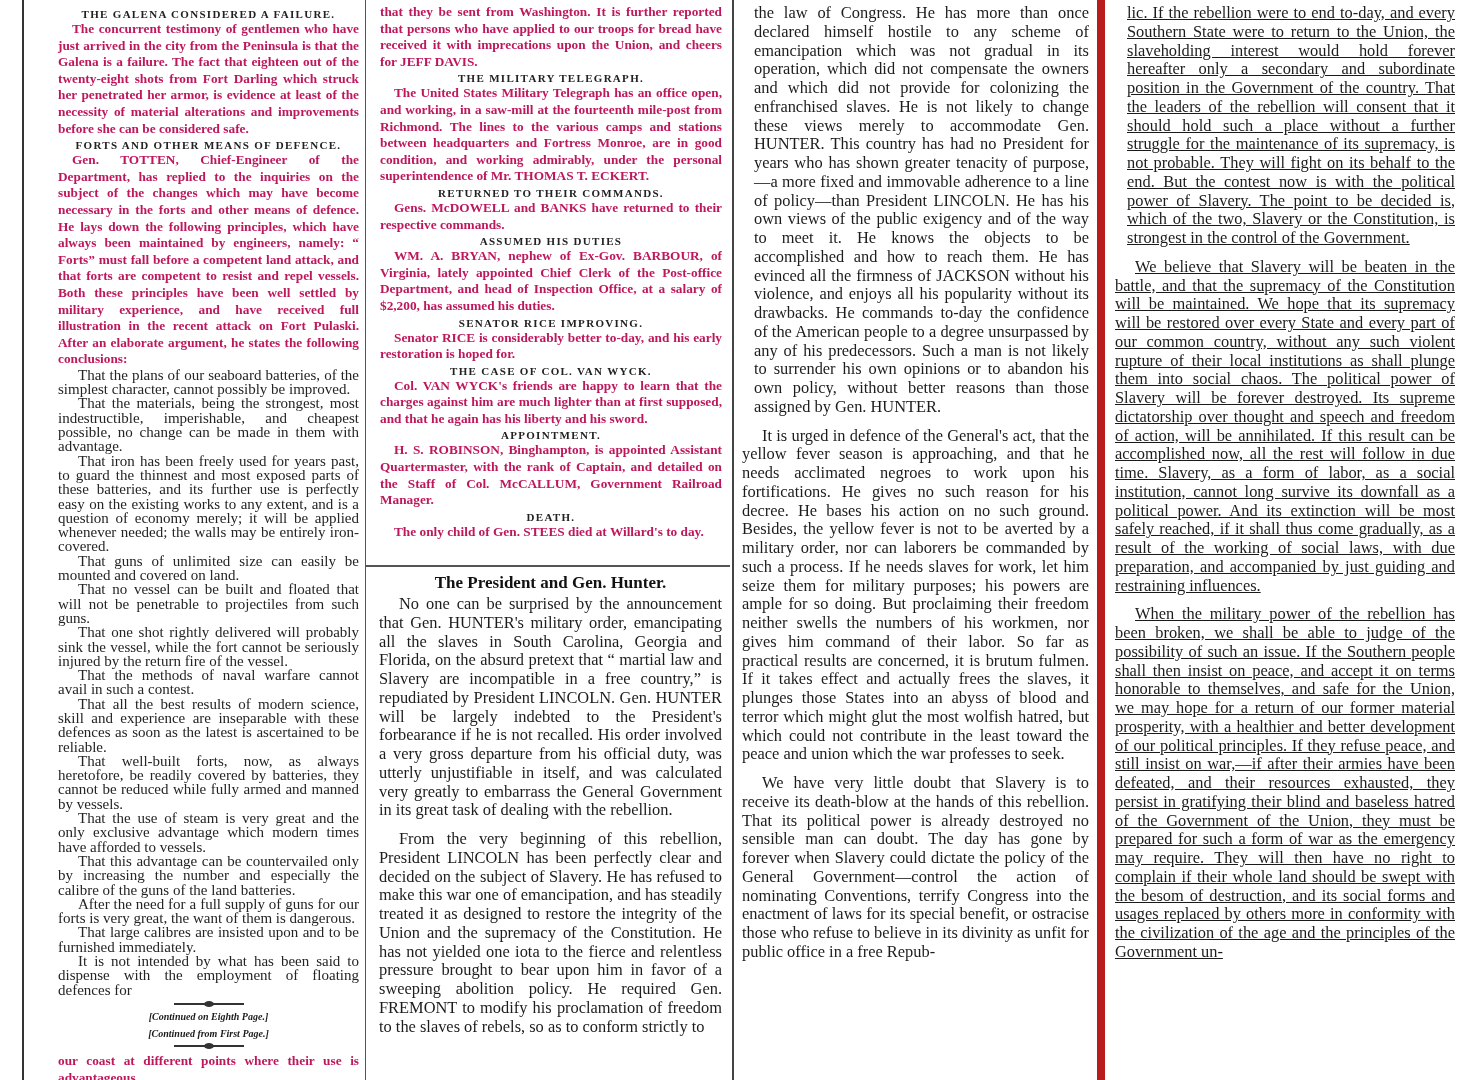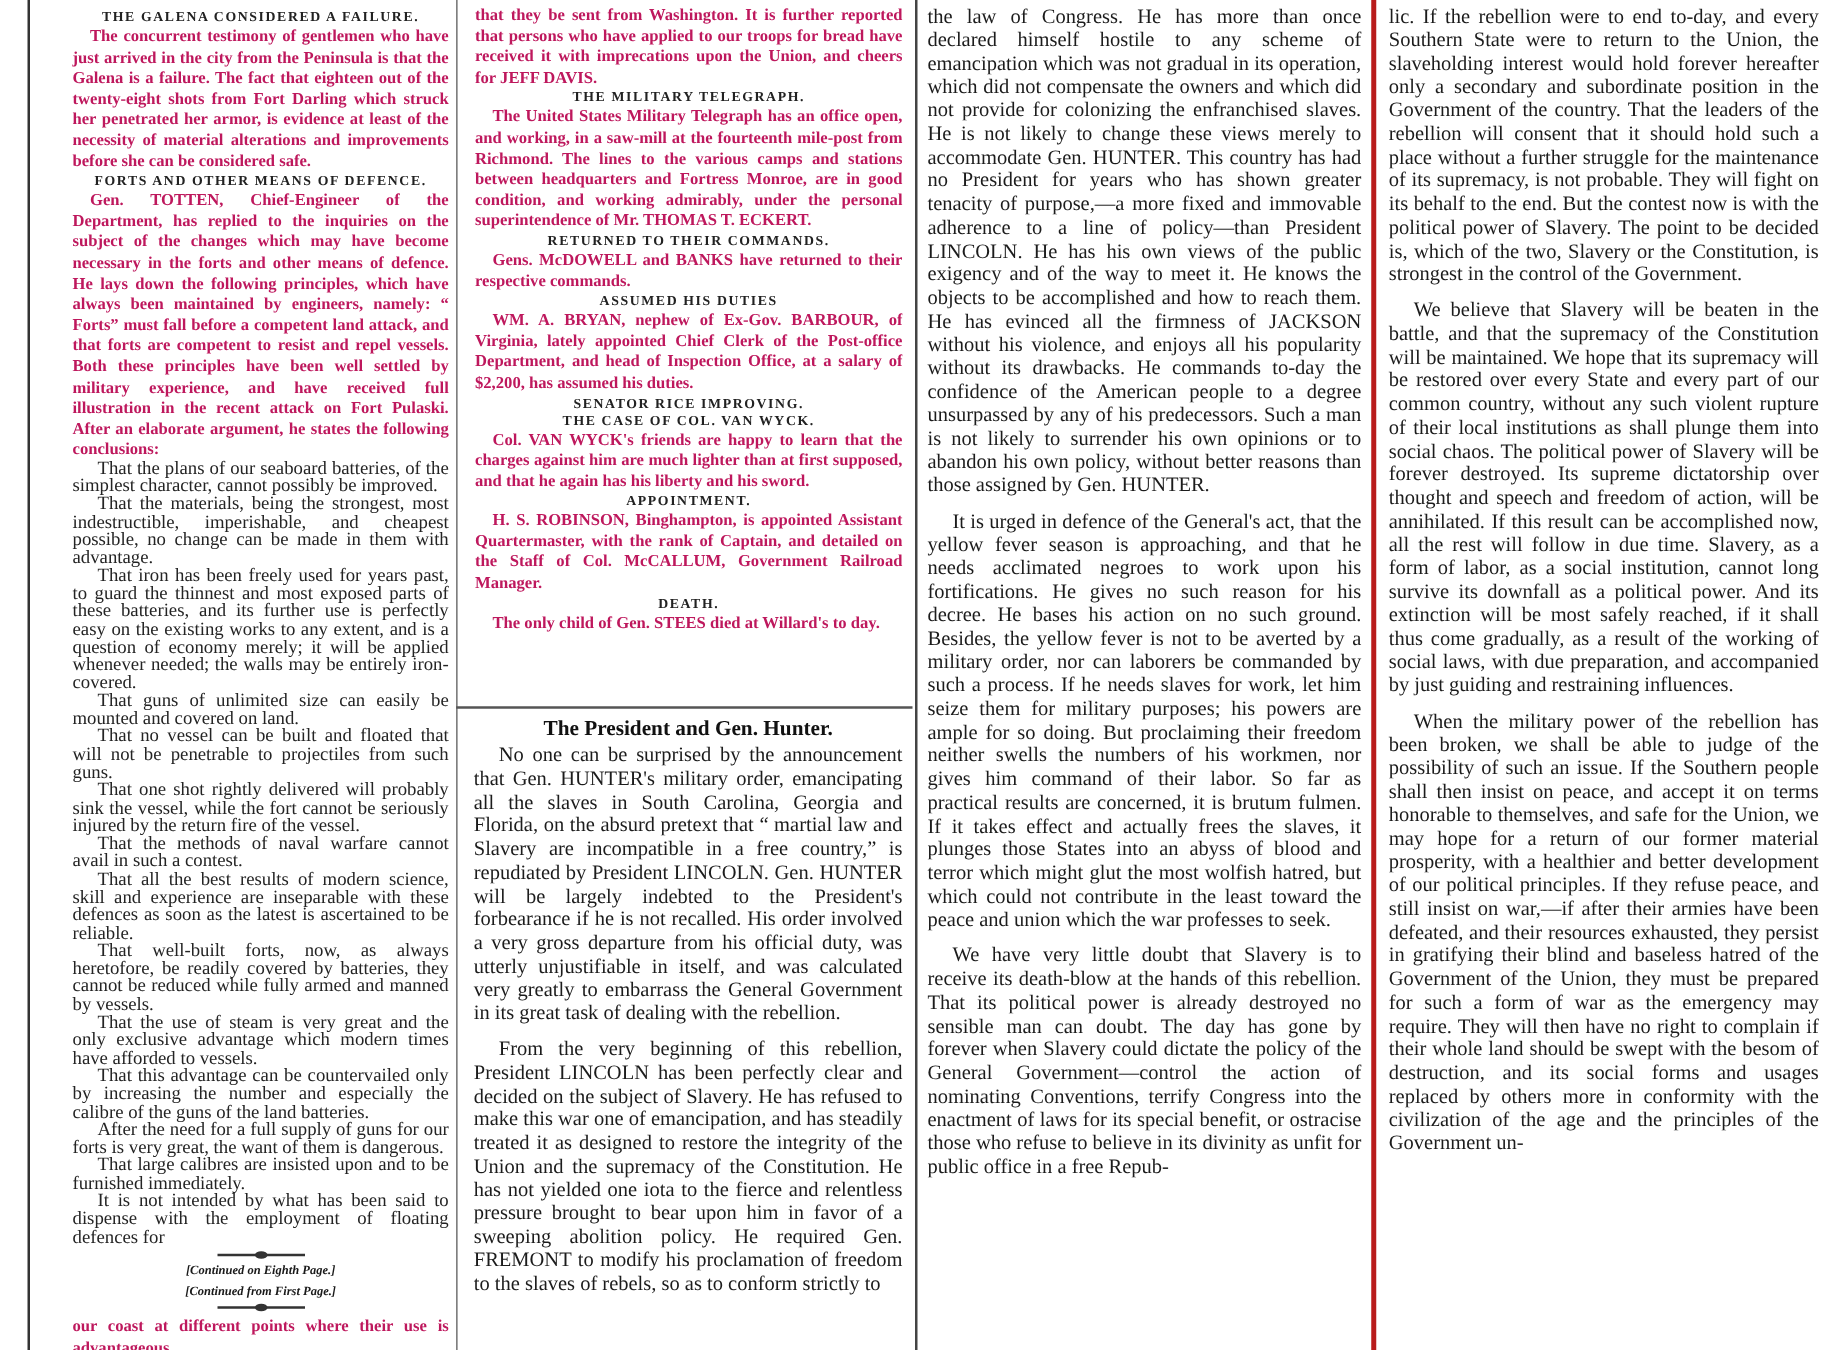--- a/index.html
+++ b/index.html
@@ -10,21 +10,21 @@
     color: #1a1a1a;
     position: relative;
   }
   .col {
     position: absolute; top: 0; height: 1080px; overflow: hidden;
     box-sizing: border-box;
   }
   .col1 { left: 0; width: 365px; padding: 6px 6px 0 34px; border-left: 2px solid #333; left: 22px; width: 343px; }
   .col2 { left: 365px; width: 365px; padding: 4px 8px 0 14px; border-left: 1px solid #555; }
   .col3 { left: 732px; width: 363px; padding: 4px 6px 0 8px; border-left: 2px solid #444; }
-  .col4 { left: 1097px; width: 366px; padding: 4px 8px 0 10px; border-left: 4px solid #b91c1c; }
+  .col4 { left: 1097px; width: 366px; padding: 4px 8px 0 10px; border-left: 8px solid #b91c1c; text-decoration: underline; }
 
   .hd {
     text-align: center; font-family: "Liberation Serif", serif;
     font-weight: bold; font-size: 11px; letter-spacing: 1.3px;
     margin: 2px 0 1px 0; color: #222;
   }
   .p-small {
     font-family: "Liberation Serif", serif; font-weight: bold;
     font-size: 13.3px; line-height: 16.6px; text-align: justify;
     margin: 0; text-indent: 14px; color: #be185d;
@@ -32,21 +32,21 @@
   .p-tiny {
     font-family: Liberation Serif, serif;
     font-size: 15px; line-height: 14.3px; text-align: justify;
     margin: 0; text-indent: 20px; color: #242424;
   }
   .p-big {
     font-family: "Liberation Serif", serif;
     font-size: 16.4px; line-height: 18.75px; text-align: justify;
     margin: 0; text-indent: 20px; color: #1c1c1c;
   }
-  .p-big.noindent { text-indent: 0; }
+  .p-big.noindent { text-indent: 0; margin-left: 12px; }
   .p-big.gap { margin-top: 10px; }
   .p-small.noindent { text-indent: 0; }
   .cont {
     text-align: center; font-style: italic; font-weight: bold;
     font-family: "Liberation Serif", serif; font-size: 10px; margin: 6px 0 4px 0;
   }
   .rule {
     width: 70px; height: 2px; background: #333; margin: 6px auto;
     position: relative;
   }
@@ -101,20 +101,21 @@
 <div class="col col2">
   <div class="col2-top">
     <p class="p-small noindent">that they be sent from Washington. It is further reported that persons who have applied to our troops for bread have received it with imprecations upon the Union, and cheers for JEFF DAVIS.</p>
     <div class="hd">THE MILITARY TELEGRAPH.</div>
     <p class="p-small">The United States Military Telegraph has an office open, and working, in a saw-mill at the fourteenth mile-post from Richmond. The lines to the various camps and stations between headquarters and Fortress Monroe, are in good condition, and working admirably, under the personal superintendence of Mr. THOMAS T. ECKERT.</p>
     <div class="hd">RETURNED TO THEIR COMMANDS.</div>
     <p class="p-small">Gens. McDOWELL and BANKS have returned to their respective commands.</p>
     <div class="hd">ASSUMED HIS DUTIES</div>
     <p class="p-small">WM. A. BRYAN, nephew of Ex-Gov. BARBOUR, of Virginia, lately appointed Chief Clerk of the Post-office Department, and head of Inspection Office, at a salary of $2,200, has assumed his duties.</p>
     <div class="hd">SENATOR RICE IMPROVING.</div>
+    <p class="p-small">Senator RICE is considerably better to-day, and his early restoration is hoped for.</p>
     <div class="hd">THE CASE OF COL. VAN WYCK.</div>
     <p class="p-small">Col. VAN WYCK's friends are happy to learn that the charges against him are much lighter than at first supposed, and that he again has his liberty and his sword.</p>
     <div class="hd">APPOINTMENT.</div>
     <p class="p-small">H. S. ROBINSON, Binghampton, is appointed Assistant Quartermaster, with the rank of Captain, and detailed on the Staff of Col. McCALLUM, Government Railroad Manager.</p>
     <div class="hd">DEATH.</div>
     <p class="p-small">The only child of Gen. STEES died at Willard's to day.</p>
   </div>
 </div>
 
 <div class="box">

